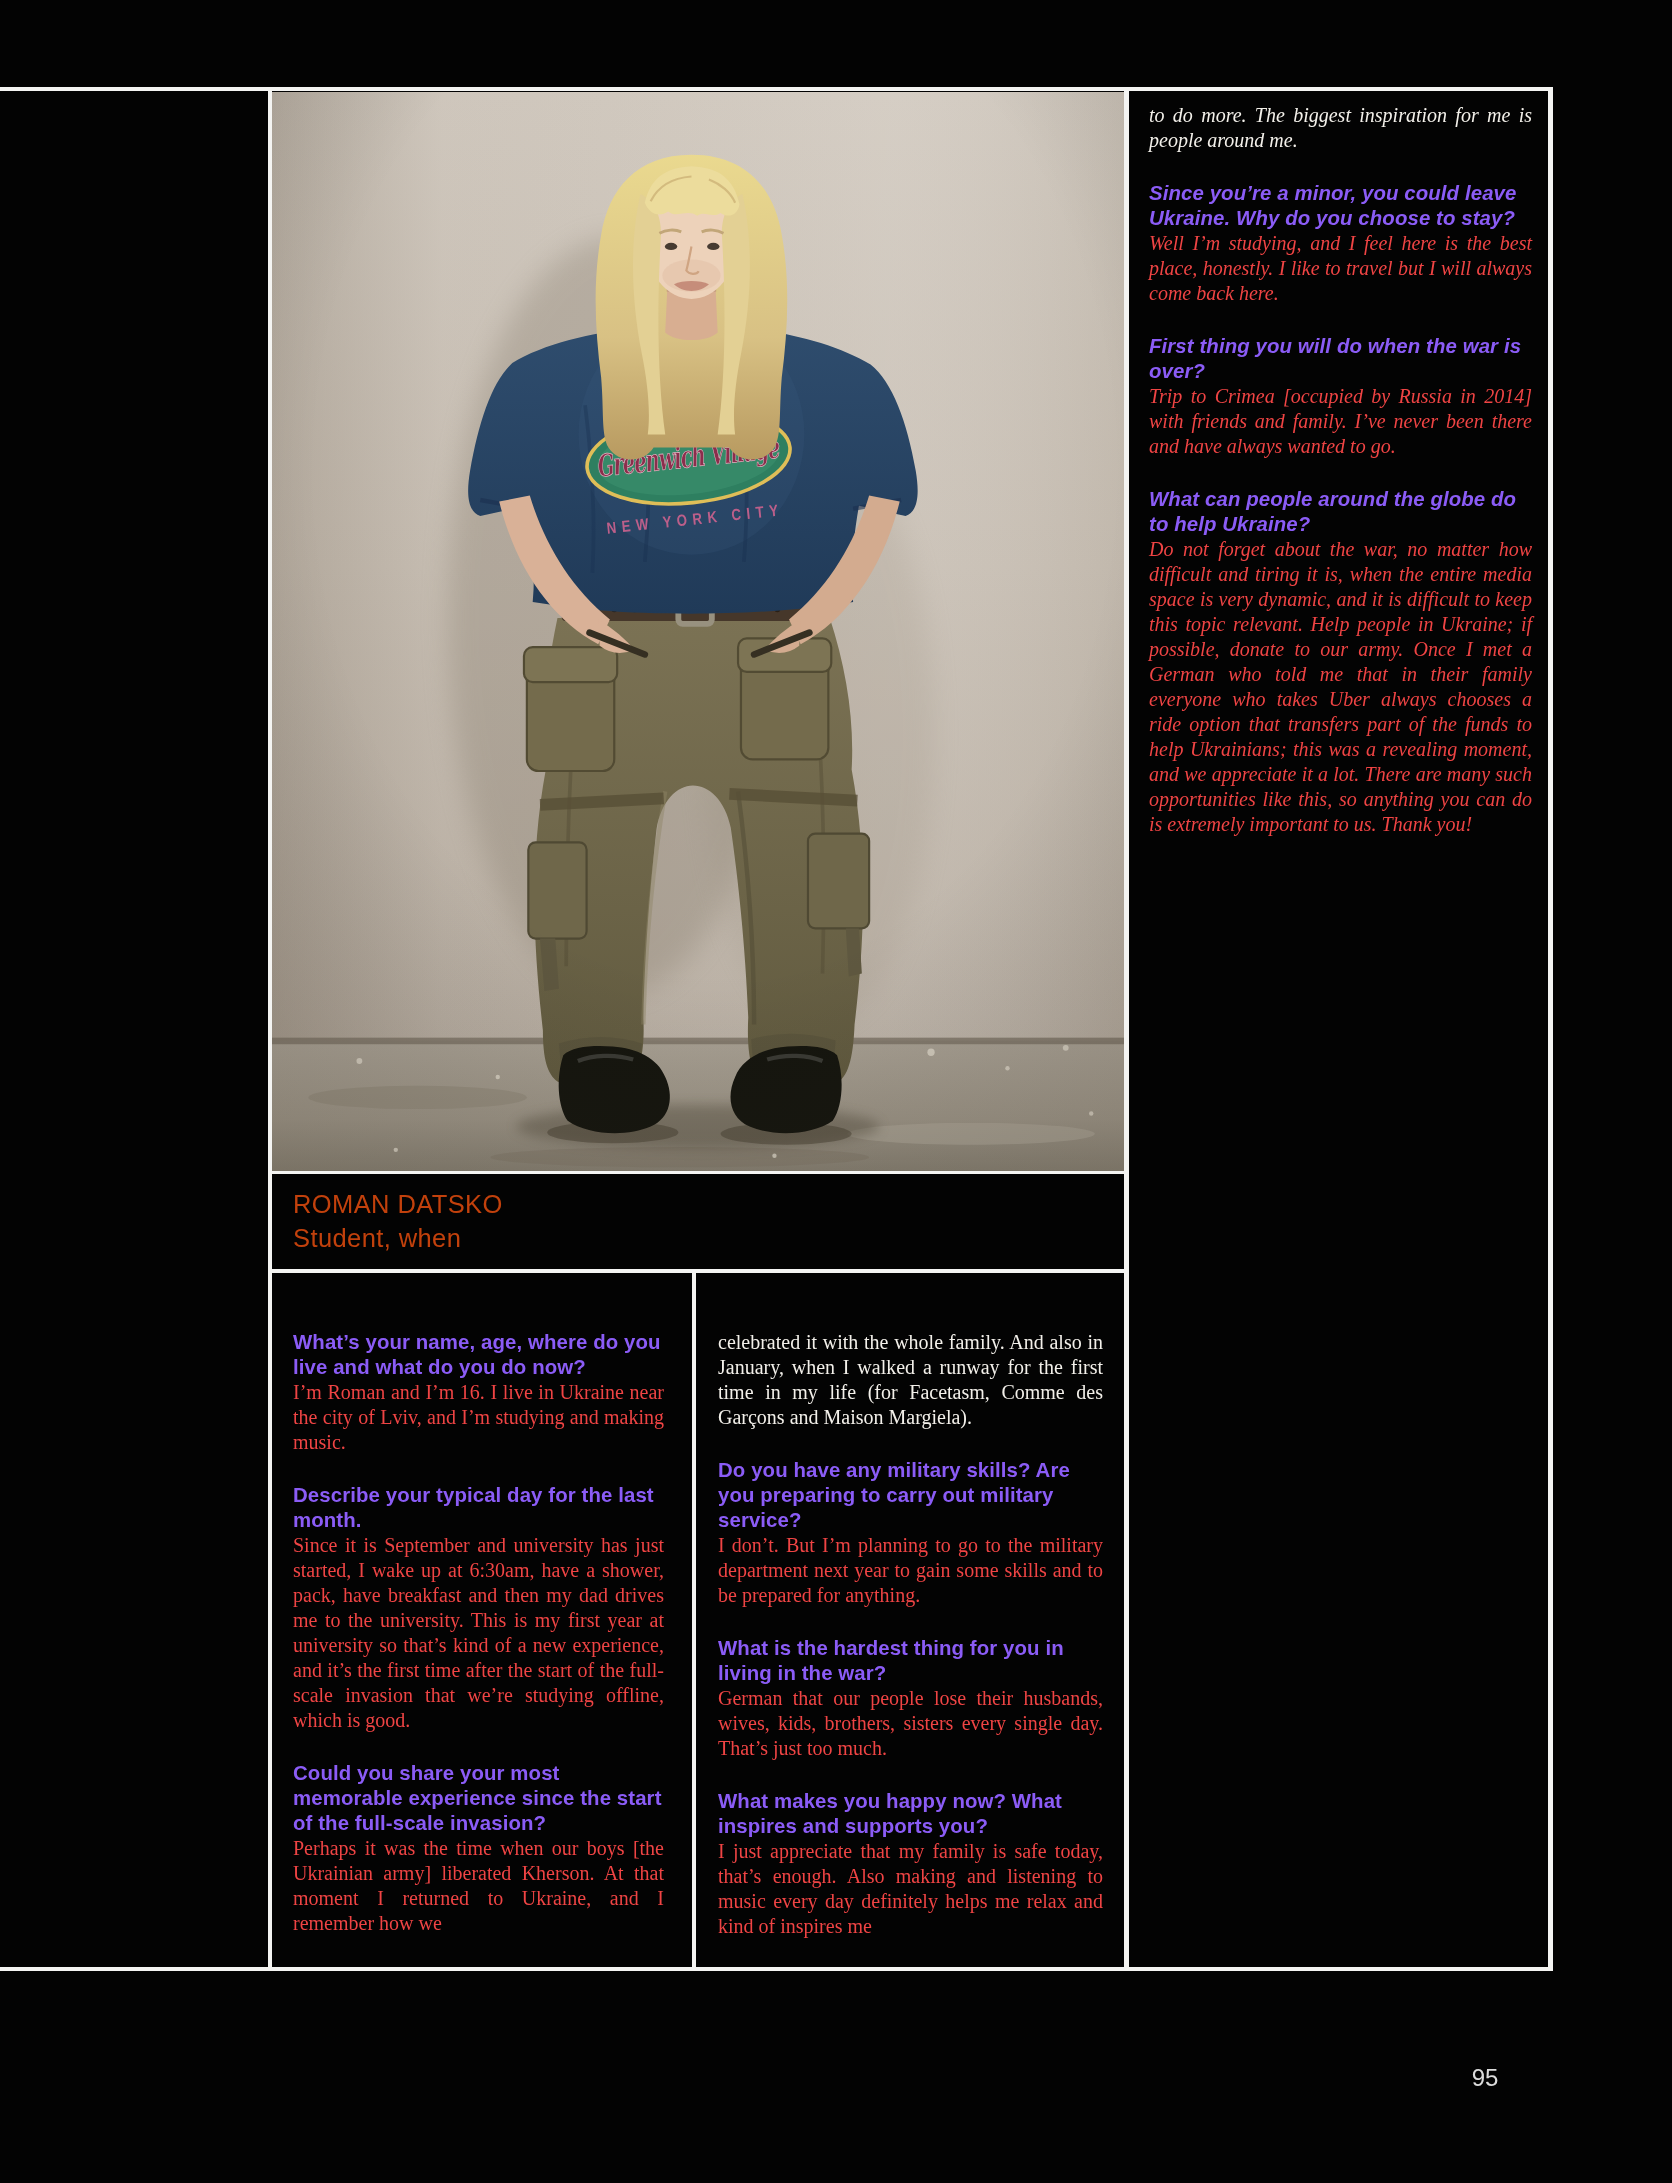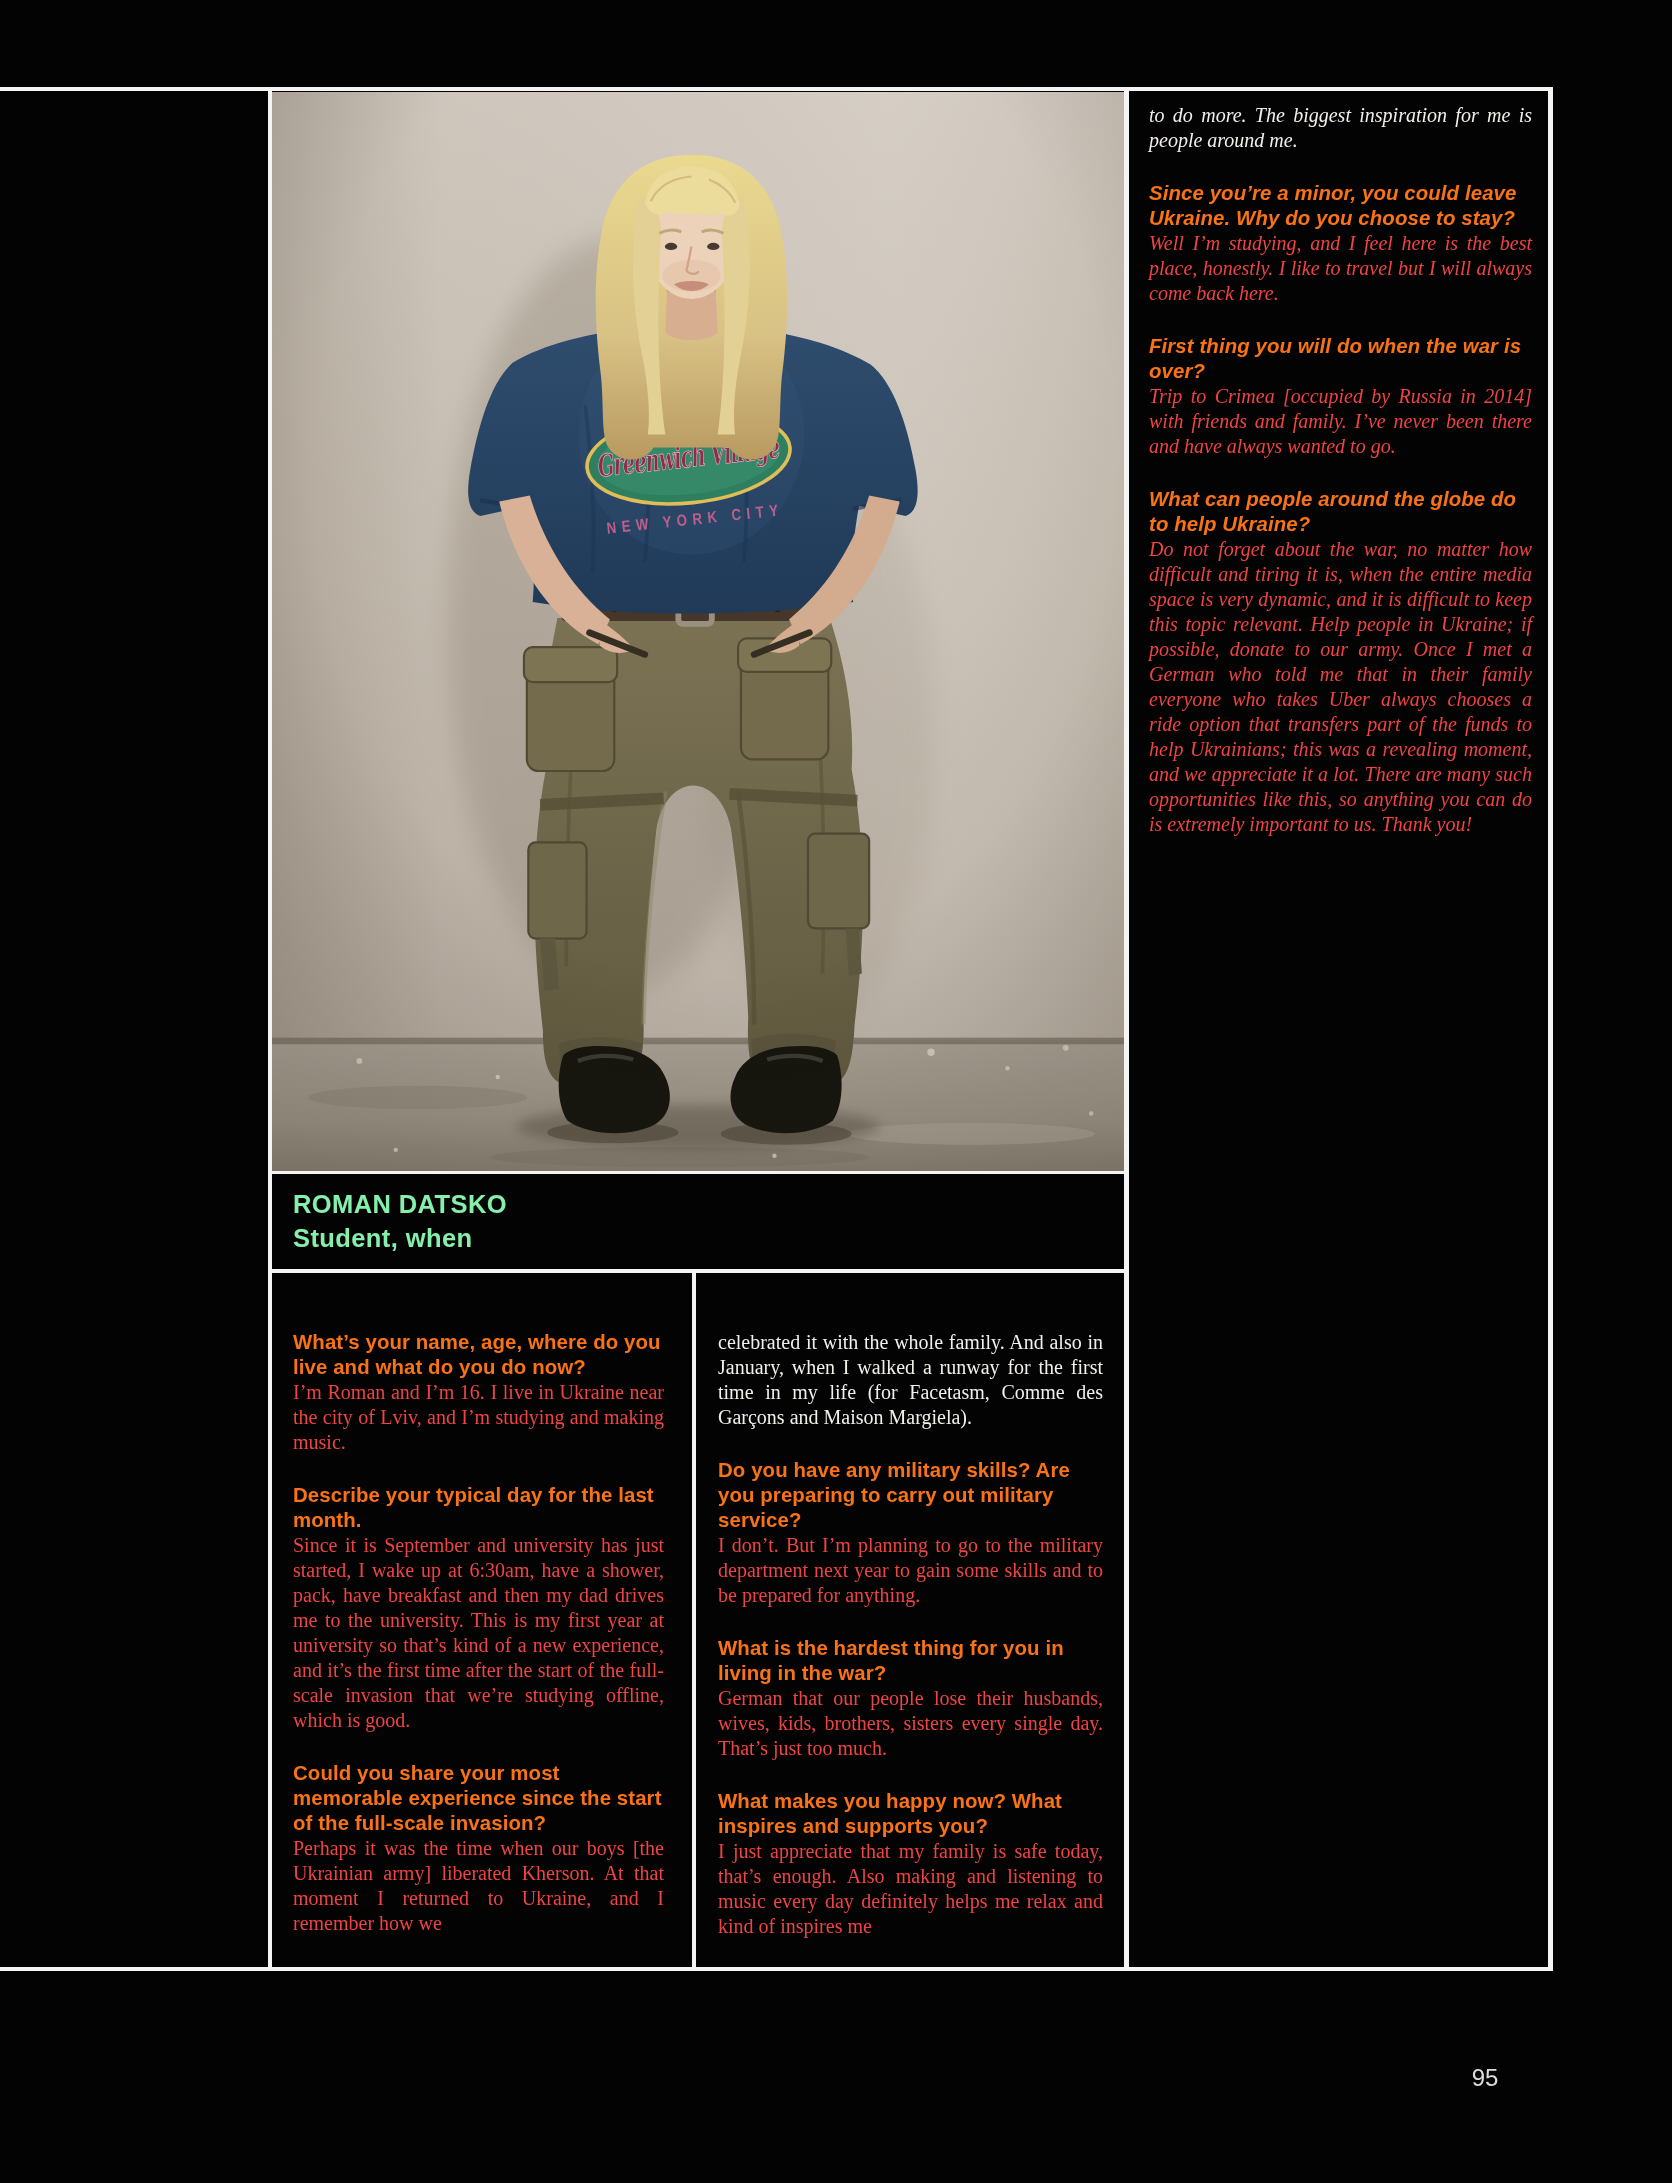--- a/index.html
+++ b/index.html
@@ -1,25 +1,25 @@
 <!DOCTYPE html>
 <html style="font-size:11.7px"><head>
 <meta charset="utf-8">
 <style>
   html,body{margin:0;padding:0;background:#000;}
   .page{position:relative;width:1672px;height:2183px;background:#030303;overflow:hidden;
         font-family:"Liberation Serif", serif;}
   .rule{position:absolute;background:#f4f4f2;}
   .photo{position:absolute;left:272px;top:92px;width:852px;height:1079px;}
   .photo svg{display:block;width:100%;height:100%;}
-  .caption{position:absolute;left:293px;top:1187px;width:801px;color:#86efac;
-           font-family:"Liberation Sans", sans-serif;font-weight:700;
+  .caption{position:absolute;left:293px;top:1187px;width:801px;color:#c2410c;
+           font-family:"Liberation Sans", sans-serif;font-weight:400;
            font-size:25.5px;line-height:34px;letter-spacing:0.4px;}
   .colbox{position:absolute;color:#f3f0ea;}
-  .q{margin:0;color:#f97316;font-family:"Liberation Sans", sans-serif;font-weight:700;
+  .q{margin:0;color:#8b5cf6;font-family:"Liberation Sans", sans-serif;font-weight:700;
      font-size:20.4px;line-height:25px;letter-spacing:0.1px;}
   .a{margin:0;color:#ef4444;font-size:20px;line-height:25px;text-align:justify;}
   .cont{margin:0;color:#f3f0ea;font-size:20px;line-height:25px;text-align:justify;}
   .blk + .blk{margin-top:28px;}
   .pageno{position:absolute;left:1420px;top:2064px;width:130px;text-align:center;
           color:#dcdcdc;font-family:"Liberation Sans", sans-serif;font-size:24px;}
 </style>
 </head>
 <body>
 

